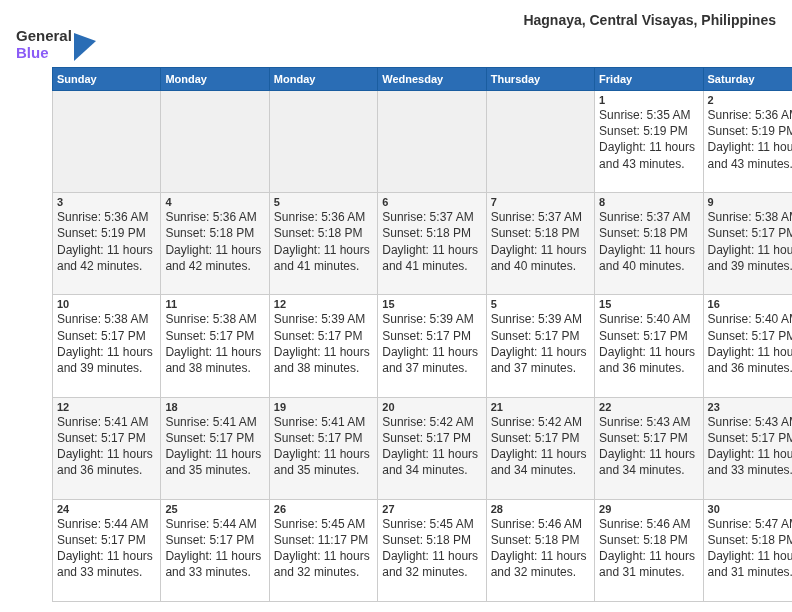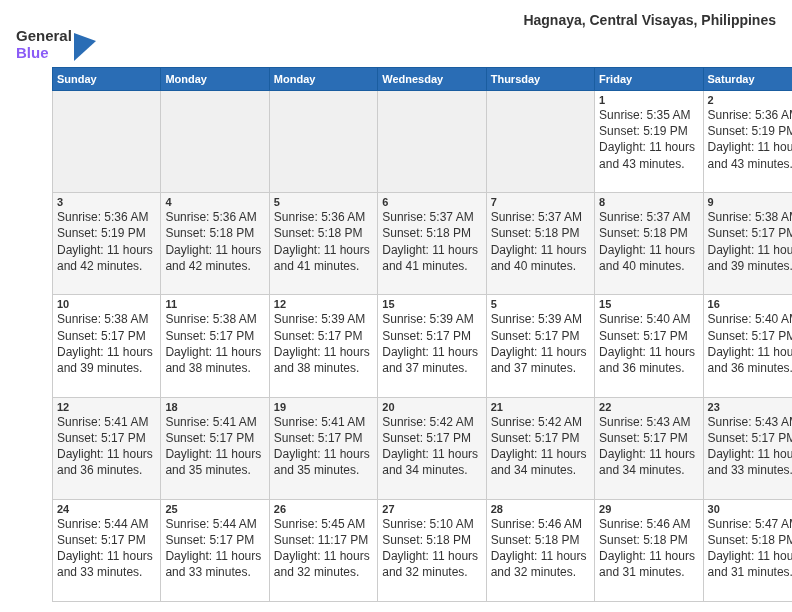--- a/index.html
+++ b/index.html
@@ -331,21 +331,21 @@
           </td>
           <td>
             <span class="day-num">26</span>
             <div class="day-info">Sunrise: 5:45 AM
 Sunset: 11:17 PM
 Daylight: 11 hours
 and 32 minutes.</div>
           </td>
           <td>
             <span class="day-num">27</span>
-            <div class="day-info">Sunrise: 5:10 AM
+            <div class="day-info">Sunrise: 5:45 AM
 Sunset: 5:18 PM
 Daylight: 11 hours
 and 32 minutes.</div>
           </td>
           <td>
             <span class="day-num">28</span>
             <div class="day-info">Sunrise: 5:46 AM
 Sunset: 5:18 PM
 Daylight: 11 hours
 and 32 minutes.</div>

